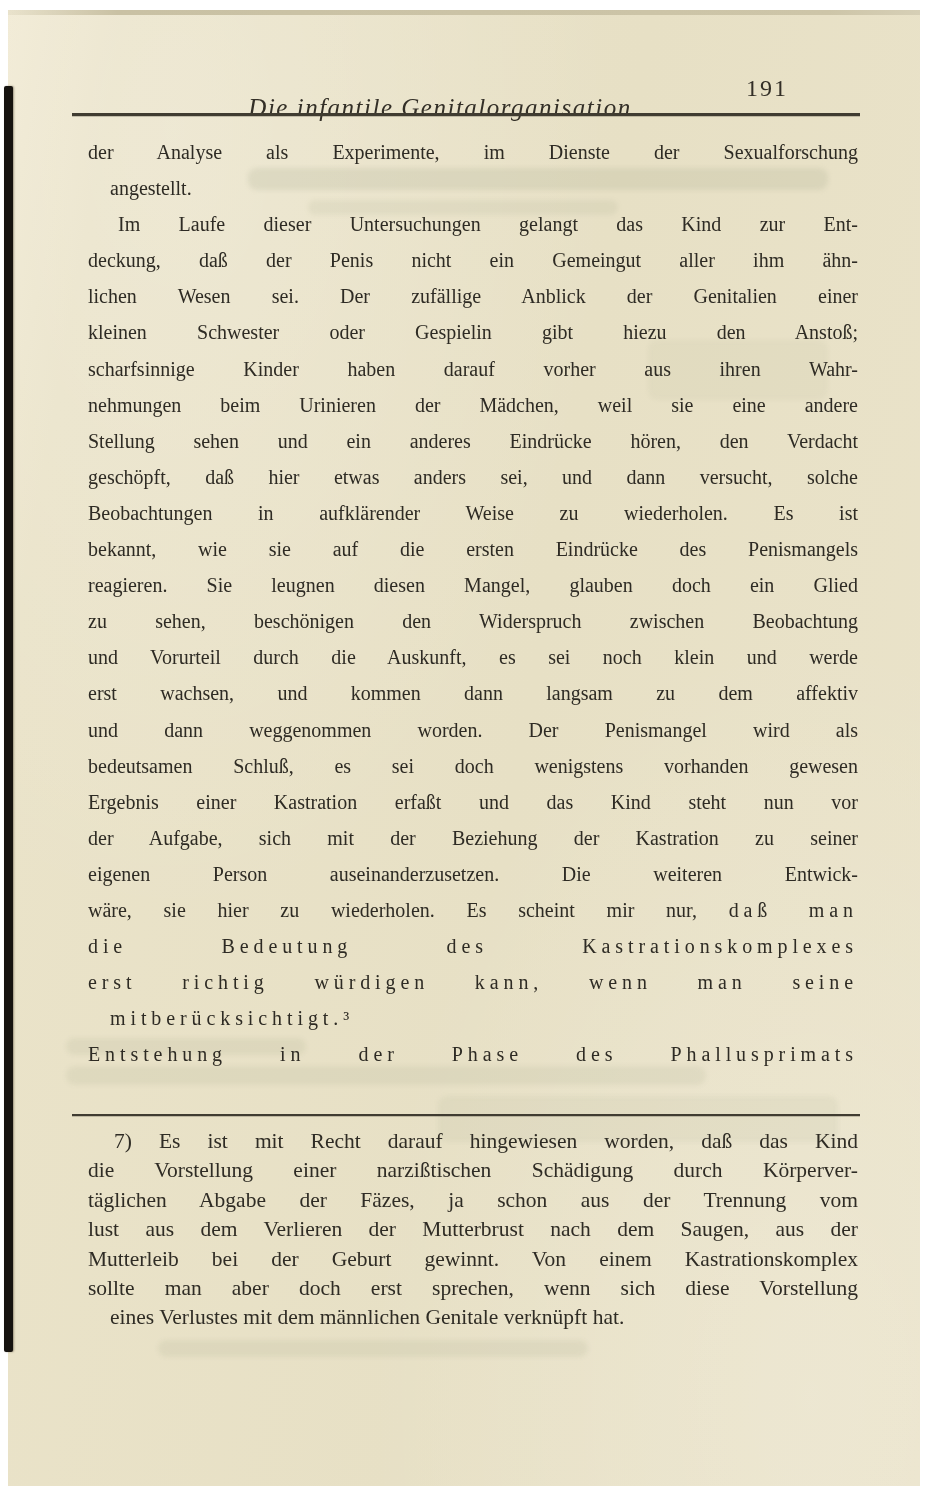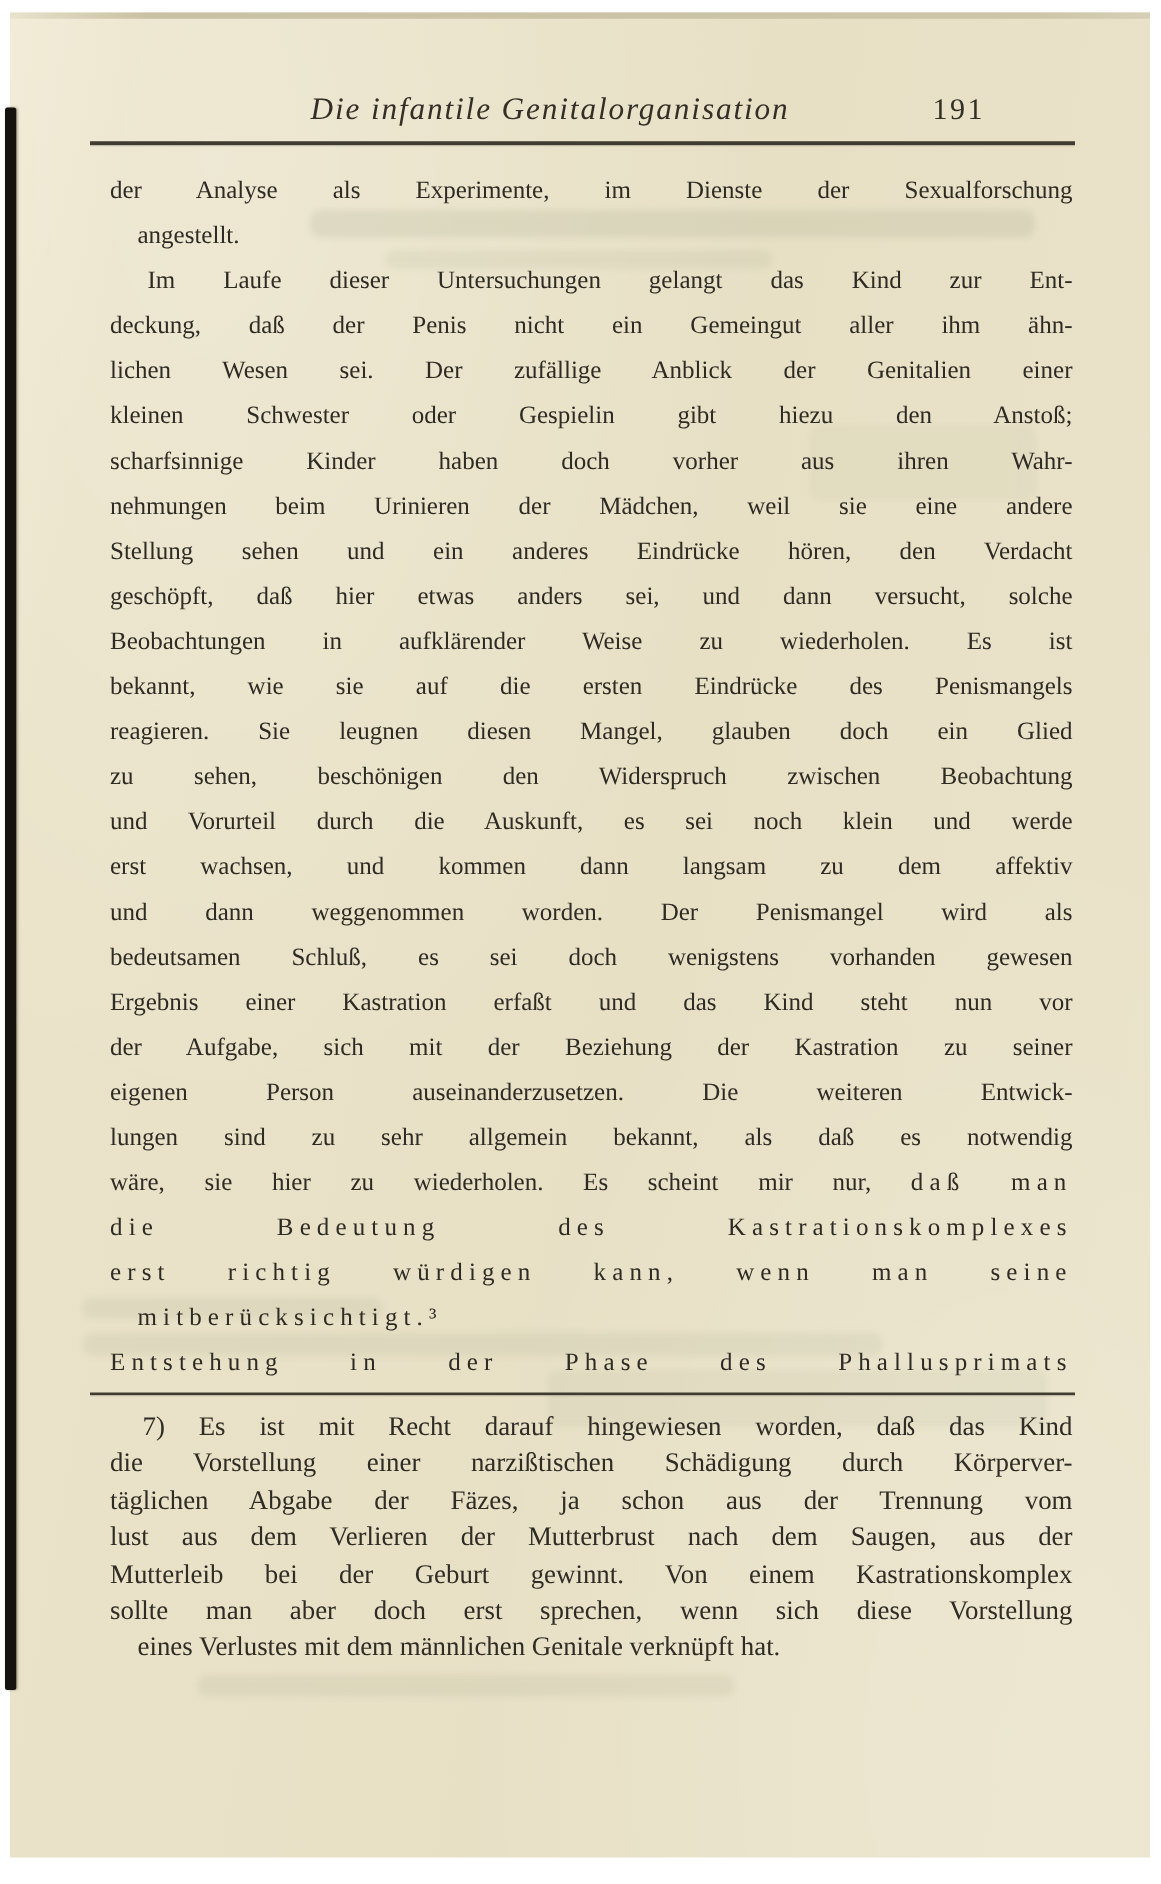--- a/index.html
+++ b/index.html
@@ -23,21 +23,21 @@
   .spine-strip{
     position:absolute;left:-4px;top:76px;width:9px;height:1266px;
     background:#16130f;border-radius:2px;
     box-shadow:1px 0 2px rgba(60,50,30,0.45);
   }
   .running-head{
     position:absolute;left:80px;top:64px;width:770px;height:36px;
   }
   .running-title{
     position:absolute;left:352px;transform:translateX(-50%);
-    font-style:italic;font-size:25px;letter-spacing:1.5px;white-space:nowrap;color:#332f27;
+    font-style:italic;font-size:25px;letter-spacing:1.5px;white-space:nowrap;color:#332f27;margin-top:20px;
   }
   .page-number{
     position:absolute;left:658px;top:1px;font-size:24px;letter-spacing:2px;color:#332f27;
   }
   .rule{
     position:absolute;left:64px;width:788px;height:2.5px;background:#403c31;
     box-shadow:0 1px 0 rgba(64,60,49,0.25);
   }
   .rule.header-rule{top:103px;}
   .rule.footnote-rule{top:1104px;height:2px;}
@@ -87,36 +87,35 @@
   </div>
   <div class="rule header-rule"></div>
 
   <div class="body-text">
       <div class="line"><span>der Analyse als Experimente, im Dienste der Sexualforschung</span></div>
       <div class="line last"><span>angestellt.</span></div>
       <div class="line indent"><span>Im Laufe dieser Untersuchungen gelangt das Kind zur Ent-</span></div>
       <div class="line"><span>deckung, daß der Penis nicht ein Gemeingut aller ihm ähn-</span></div>
       <div class="line"><span>lichen Wesen sei. Der zufällige Anblick der Genitalien einer</span></div>
       <div class="line"><span>kleinen Schwester oder Gespielin gibt hiezu den Anstoß;</span></div>
-      <div class="line"><span>scharfsinnige Kinder haben doch vorher aus ihren Wahr-</span></div>
+      <div class="line"><span>scharfsinnige Kinder haben darauf vorher aus ihren Wahr-</span></div>
       <div class="line"><span>nehmungen beim Urinieren der Mädchen, weil sie eine andere</span></div>
       <div class="line"><span>Stellung sehen und ein anderes Eindrücke hören, den Verdacht</span></div>
       <div class="line"><span>geschöpft, daß hier etwas anders sei, und dann versucht, solche</span></div>
       <div class="line"><span>Beobachtungen in aufklärender Weise zu wiederholen. Es ist</span></div>
       <div class="line"><span>bekannt, wie sie auf die ersten Eindrücke des Penismangels</span></div>
       <div class="line"><span>reagieren. Sie leugnen diesen Mangel, glauben doch ein Glied</span></div>
       <div class="line"><span>zu sehen, beschönigen den Widerspruch zwischen Beobachtung</span></div>
       <div class="line"><span>und Vorurteil durch die Auskunft, es sei noch klein und werde</span></div>
       <div class="line"><span>erst wachsen, und kommen dann langsam zu dem affektiv</span></div>
       <div class="line"><span>und dann weggenommen worden. Der Penismangel wird als</span></div>
       <div class="line"><span>bedeutsamen Schluß, es sei doch wenigstens vorhanden gewesen</span></div>
       <div class="line"><span>Ergebnis einer Kastration erfaßt und das Kind steht nun vor</span></div>
       <div class="line"><span>der Aufgabe, sich mit der Beziehung der Kastration zu seiner</span></div>
       <div class="line"><span>eigenen Person auseinanderzusetzen. Die weiteren Entwick-</span></div>
-      <div class="line"><span>lungen sind zu sehr allgemein bekannt, als daß es notwendig</span></div>
       <div class="line"><span>wäre, sie hier zu wiederholen. Es scheint mir nur, </span><span class="sp">daß man</span></div>
       <div class="line"><span class="sp">die Bedeutung des Kastrationskomplexes</span></div>
       <div class="line"><span class="sp">erst richtig würdigen kann, wenn man seine</span></div>
       <div class="line last"><span class="sp">mitberücksichtigt.³</span></div>
       <div class="line"><span class="sp">Entstehung in der Phase des Phallusprimats</span></div>
     </div>
 
   <div class="rule footnote-rule"></div>
   <div class="footnote">
       <div class="line indent"><span>7) Es ist mit Recht darauf hingewiesen worden, daß das Kind</span></div>

